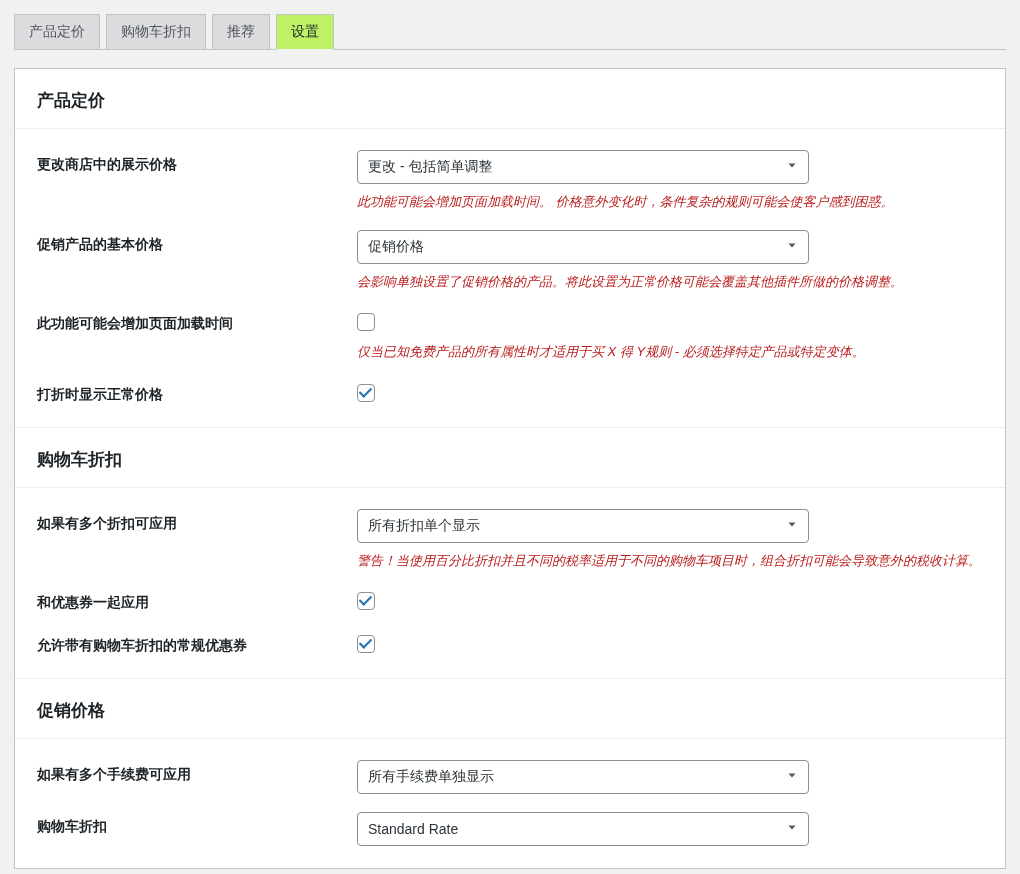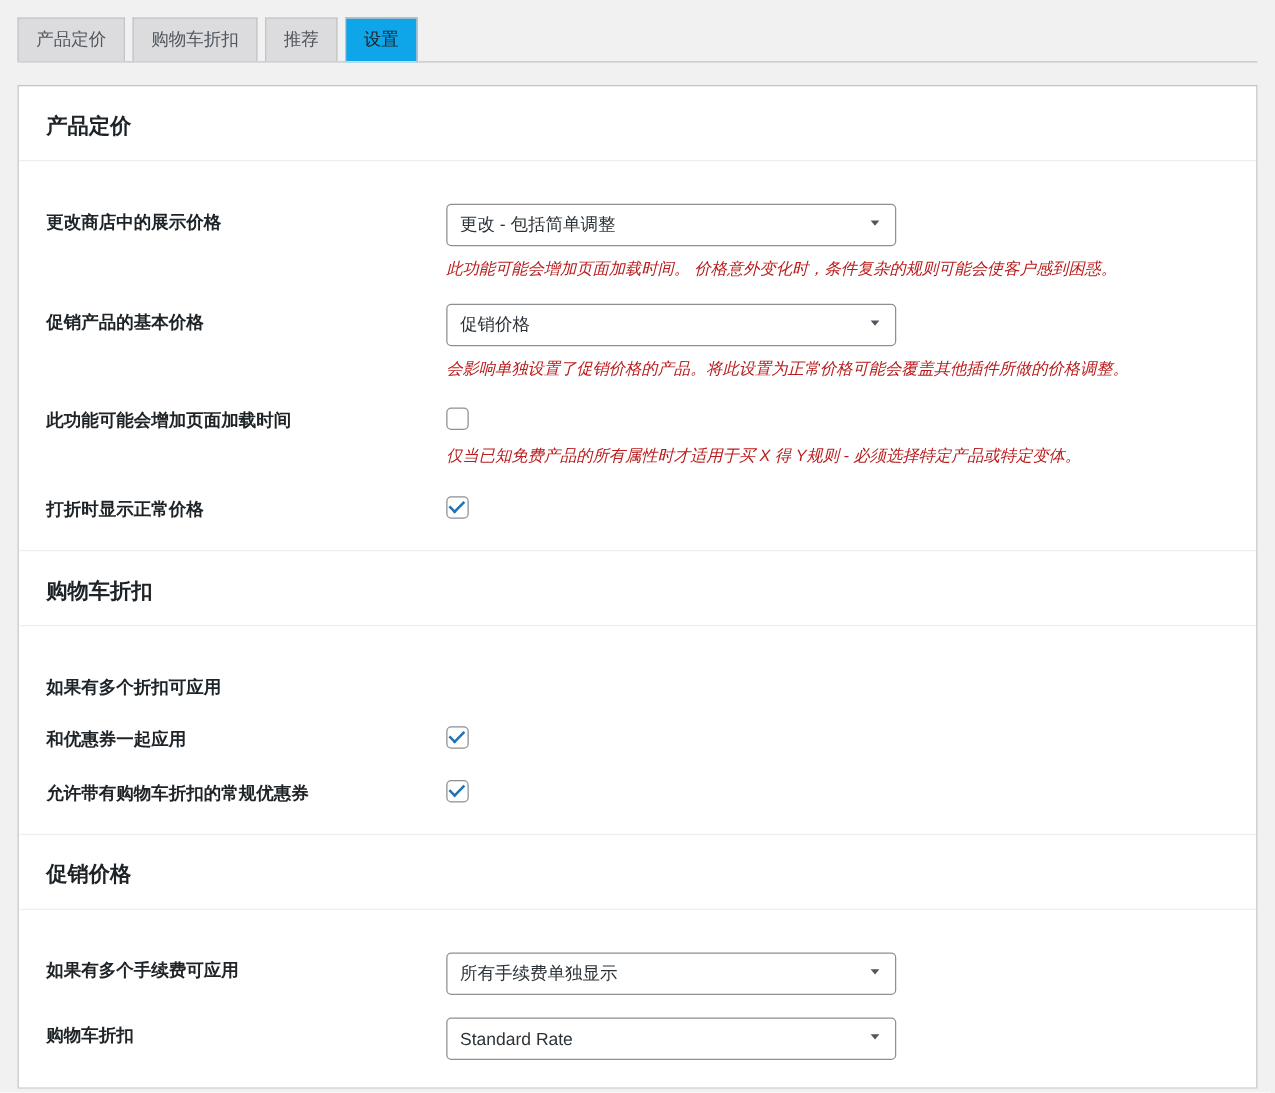--- a/index.html
+++ b/index.html
@@ -25,21 +25,21 @@
     border: 1px solid #c3c4c7;
     border-bottom: none;
     padding: 8px 14px;
     margin-right: 6px;
     color: #50575e;
     font-size: 14px;
     cursor: pointer;
     position: relative;
   }
   .tab-item.active {
-    background: #0ea5e9;
+    background: #bef264;
     border-bottom: 1px solid #f0f0f1;
     margin-bottom: -1px;
     color: #1d2327;
     font-weight: 500;
   }
   .settings-panel {
     background: #fff;
     border: 1px solid #c3c4c7;
     margin-top: 18px;
   }
@@ -49,42 +49,42 @@
   .section:last-child { border-bottom: none; }
   .section-header {
     padding: 20px 22px 16px 22px;
   }
   .section-title {
     font-size: 17px;
     font-weight: 600;
     color: #1d2327;
   }
   .section-body {
-    padding: 18px 22px 22px 22px;
+    padding: 5px 22px 22px 22px;
     border-top: 1px solid #eeeeee;
   }
   .form-row {
     display: flex;
     margin-top: 18px;
     align-items: flex-start;
   }
   .form-row:first-child { margin-top: 16px; }
   .form-label {
     flex: 0 0 320px;
     font-weight: 600;
     font-size: 14px;
     color: #1d2327;
     padding-top: 6px;
   }
   .form-control {
     flex: 1;
   }
   .select-wrap {
     position: relative;
-    width: 360px;
+    width: 452px;
   }
   .fake-select {
     width: 100%;
     border: 1px solid #8c8f94;
     border-radius: 4px;
     background: #fff;
     padding: 6px 30px 6px 10px;
     font-size: 14px;
     color: #2c3338;
     cursor: pointer;
@@ -205,20 +205,33 @@
     </div>
 
     <div class="section">
       <div class="section-header">
         <span class="section-title">购物车折扣</span>
       </div>
       <div class="section-body">
 
         <div class="form-row">
           <div class="form-label">如果有多个折扣可应用</div>
+          <div class="form-control">
+            <div class="select-wrap">
+              <div class="fake-select">
+                <span>所有折扣单个显示</span>
+              </div>
+              <span class="select-chevron">
+                <svg viewBox="0 0 20 20">
+                    <path d="M5 7l5 6 5-6z"></path>
+                  </svg>
+              </span>
+            </div>
+            <div class="help-text">警告！当使用百分比折扣并且不同的税率适用于不同的购物车项目时，组合折扣可能会导致意外的税收计算。</div>
+          </div>
         </div>
 
         <div class="form-row">
           <div class="form-label">和优惠券一起应用</div>
           <div class="form-control">
             <input type="checkbox" class="checkbox" checked="" style="">
           </div>
         </div>
 
         <div class="form-row">

